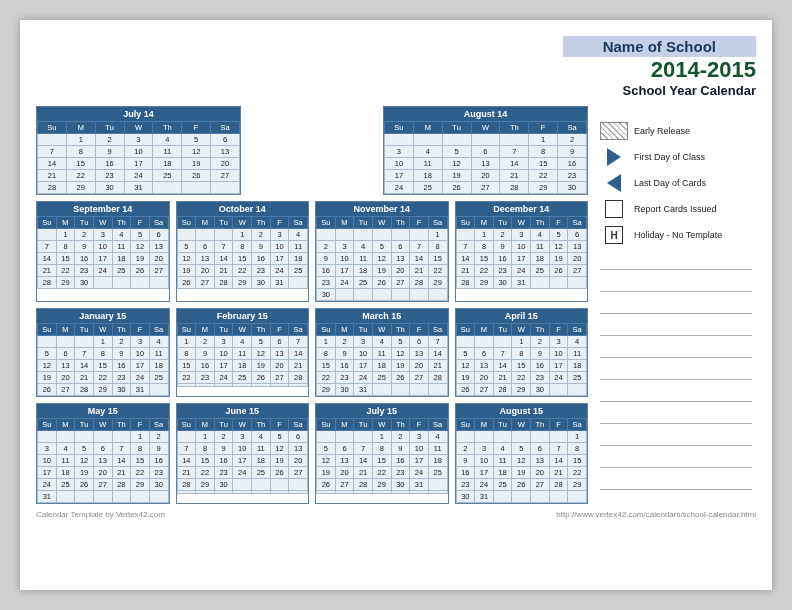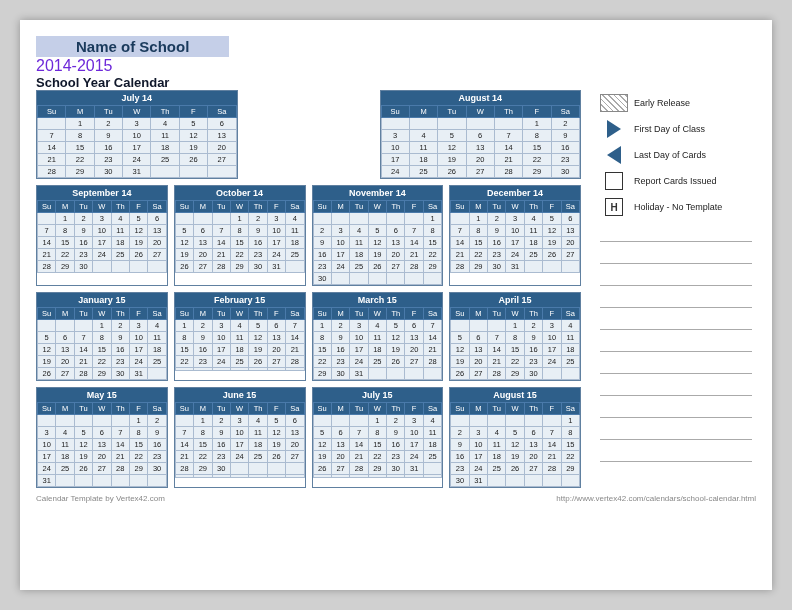--- a/index.html
+++ b/index.html
@@ -12,44 +12,45 @@
       font-family: Arial, sans-serif;
     }
     .page {
       background: white;
       width: 752px;
       min-height: 570px;
       padding: 16px 16px 10px 16px;
       box-shadow: 0 0 8px rgba(0,0,0,0.3);
     }
     .header {
-      text-align: left;
-      margin-bottom: 0;
+      text-align: right;
+      margin-bottom: 8px;
     }
     .header .school-name {
       font-size: 15px;
       font-weight: bold;
       color: #1a3a5c;
       background: #c5cfe8;
       padding: 2px 40px;
       display: inline-block;
     }
     .header .year {
-      font-size: 16px;
-      font-weight: normal;
-      color: #6d28d9;
+      font-size: 22px;
+      font-weight: bold;
+      color: #14532d;
     }
     .header .subtitle {
       font-size: 13px;
       color: #0f172a;
       font-weight: bold;
     }
     .main-content {
       display: flex;
-      gap: 15px;
+      gap: 8px;
+      align-items: center;
     }
     .calendars-area {
       flex: 1;
     }
     .cal-row {
       display: flex;
       gap: 6px;
       margin-bottom: 6px;
     }
     .month-cal {

